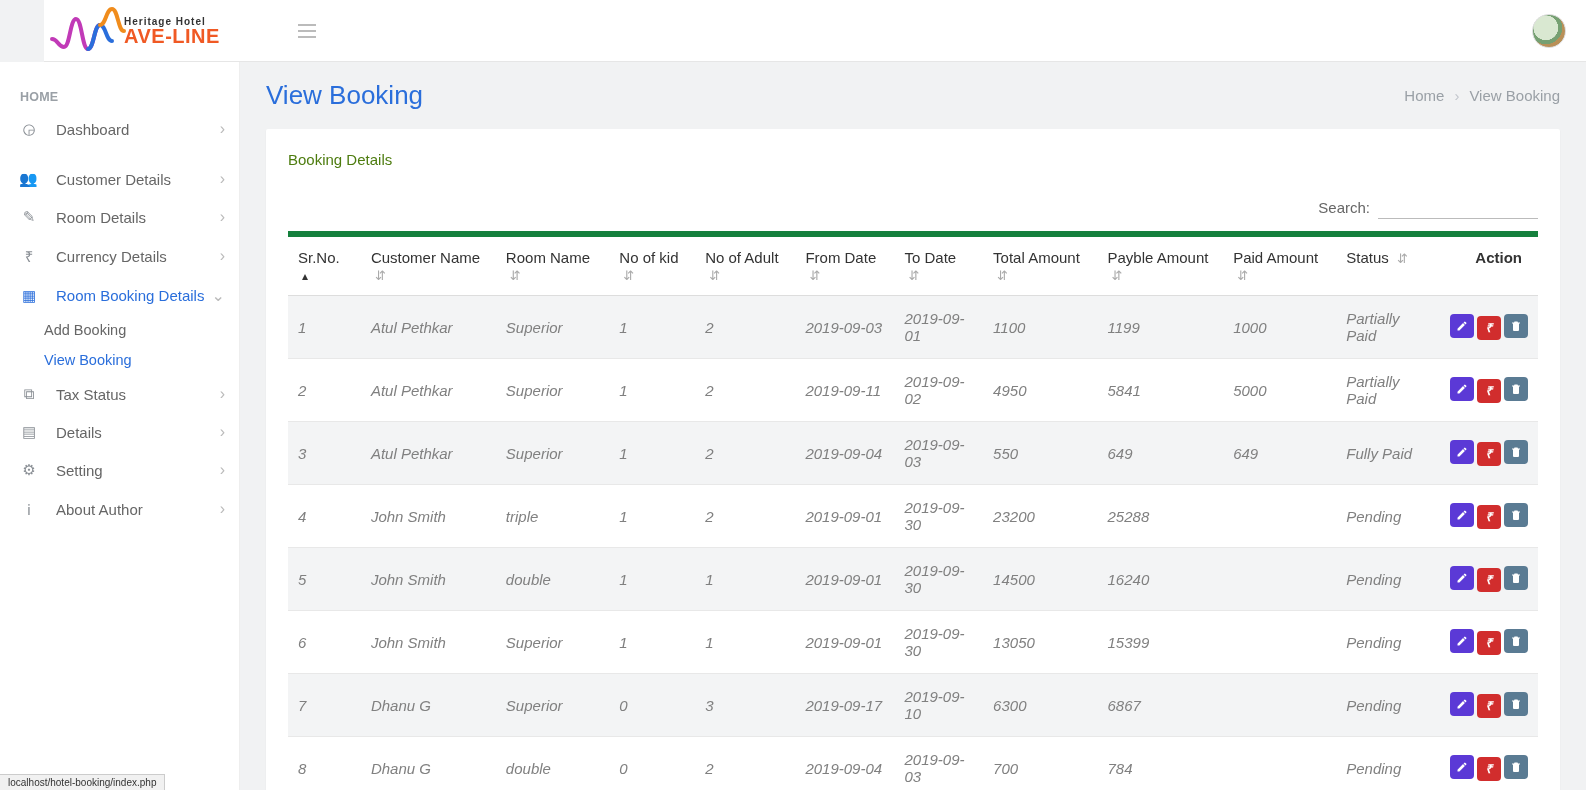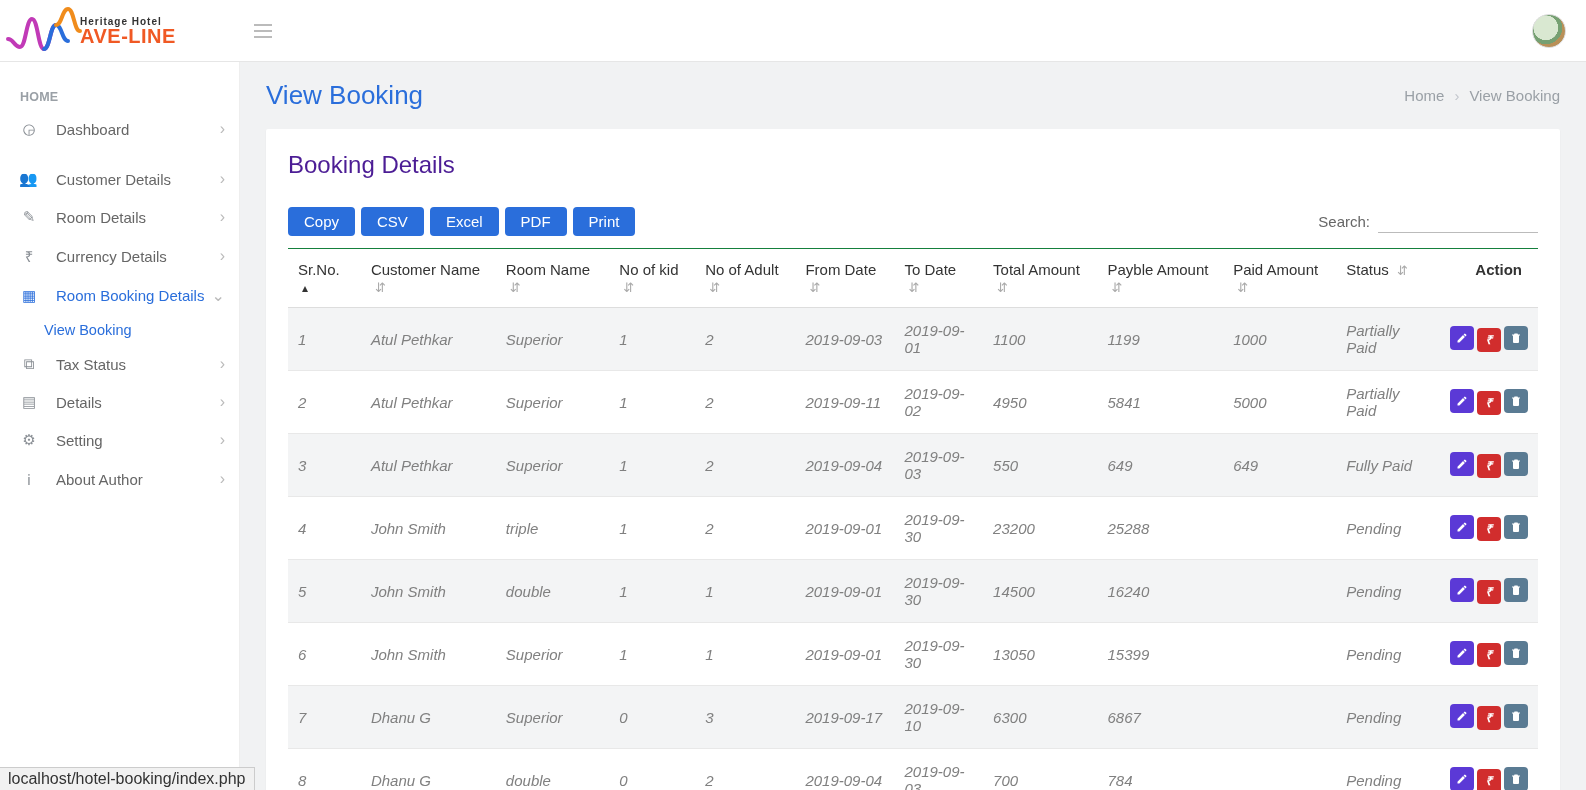--- a/index.html
+++ b/index.html
@@ -12,20 +12,21 @@
   }
   
   .topbar {
     position: relative;
     height: 62px;
     background: #fff;
     border-bottom: 1px solid #e6e6e6;
     display: flex;
     align-items: center;
     padding: 0 20px 0 0;
+    margin-left: 44px;
   }
   .brand {
     width: 240px;
     height: 62px;
     display: flex;
     align-items: center;
     padding-left: 6px;
   }
   .brand-svg { flex: 0 0 auto; }
   .brand-text-wrap { margin-left: -2px; }
@@ -104,22 +105,22 @@
   .breadcrumb .sep { color:#c2c6cc; }
 
   .card {
     background:#fff;
     margin: 0 26px 26px 26px;
     border-radius: 2px;
     box-shadow: 0 1px 2px rgba(0,0,0,0.06);
     padding: 22px 22px 30px 22px;
   }
   .card h2 {
-    font-size: 24px;
-    color: #4c1d95;
+    font-size: 15px;
+    color: #4d7c0f;
     font-weight: 500;
     margin-bottom: 28px;
   }
 
   .toolbar-row {
     display:flex; align-items:center; margin-bottom: 12px;
   }
   .dt-buttons { display:flex; gap:6px; }
   .dt-btn {
     background:#2a6edb;
@@ -148,21 +149,21 @@
   table.datatable {
     width:100%;
     border-collapse: collapse;
     font-size: 15px;
   }
   table.datatable thead th {
     text-align:left;
     font-weight:500;
     color:#333;
     padding: 12px 10px;
-    border-top:1px solid #15803d;
+    border-top:6px solid #15803d;
     border-bottom:1px solid #ddd;
     vertical-align: top;
     white-space: normal;
   }
   table.datatable thead th:last-child { text-align: right; padding-right: 16px; font-weight: bold; }
   .sort-ic { color:#aaa; font-size:12px; margin-left:4px; display:inline-block; line-height:1; }
   .sort-ic.asc::before { content:"▴"; color:#333; }
   .sort-ic.both::before { content:"⇵"; font-size:13px; color:#aaa; }
   table.datatable tbody td {
     padding: 14px 10px;
@@ -185,21 +186,21 @@
   .act-edit  { background:#5b39d6; }
   .act-pay   { background:#d12d2d; }
   .act-del   { background:#5a7b93; }
 
   .status-bar {
     position: fixed;
     left: 0; bottom: 0;
     background: rgba(240,240,240,0.95);
     border: 1px solid #ccc;
     border-left: none; border-bottom: none;
-    font-size: 16px;
+    font-size: 10px;
     color:#333;
     padding: 2px 8px;
   }
 </style>
 </head>
 <body>
 
 <div class="topbar">
   <div class="brand">
     <svg class="brand-svg" width="76" height="52" viewBox="0 0 76 52">
@@ -243,20 +244,21 @@
       <div class="nav-item">
         <span class="ic">₹</span>
         <span class="lbl">Currency Details</span>
         <span class="chev">›</span>
       </div>
       <div class="nav-item active">
         <span class="ic">▦</span>
         <span class="lbl">Room Booking Details</span>
         <span class="chev">⌄</span>
       </div>
+      <div class="sub-item">Add Booking</div>
       <div class="sub-item active">View Booking</div>
       <div class="nav-item">
         <span class="ic">⧉</span>
         <span class="lbl">Tax Status</span>
         <span class="chev">›</span>
       </div>
       <div class="nav-item">
         <span class="ic">▤</span>
         <span class="lbl">Details</span>
         <span class="chev">›</span>
@@ -280,27 +282,20 @@
         <span>Home</span>
         <span class="sep">›</span>
         <span>View Booking</span>
       </div>
     </div>
 
     <div class="card">
       <h2>Booking Details</h2>
 
       <div class="toolbar-row">
-        <div class="dt-buttons" id="dt-buttons">
-            <button class="dt-btn">Copy</button>
-            <button class="dt-btn">CSV</button>
-            <button class="dt-btn">Excel</button>
-            <button class="dt-btn">PDF</button>
-            <button class="dt-btn">Print</button>
-          </div>
         <div class="search-wrap">
           <span>Search:</span>
           <input type="text" style="">
         </div>
       </div>
 
       <table class="datatable">
         <thead>
             <tr id="thead-row">
               <th><span>Sr.No.</span> <span class="sort-ic asc"></span></th>

